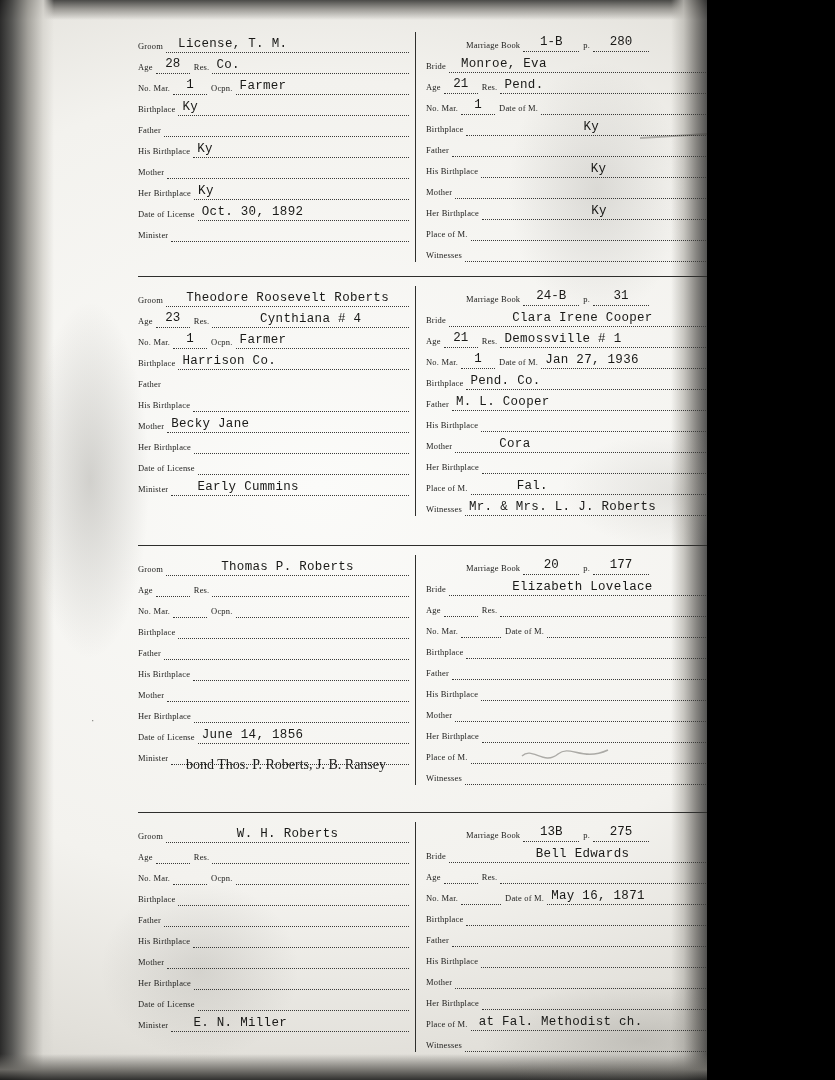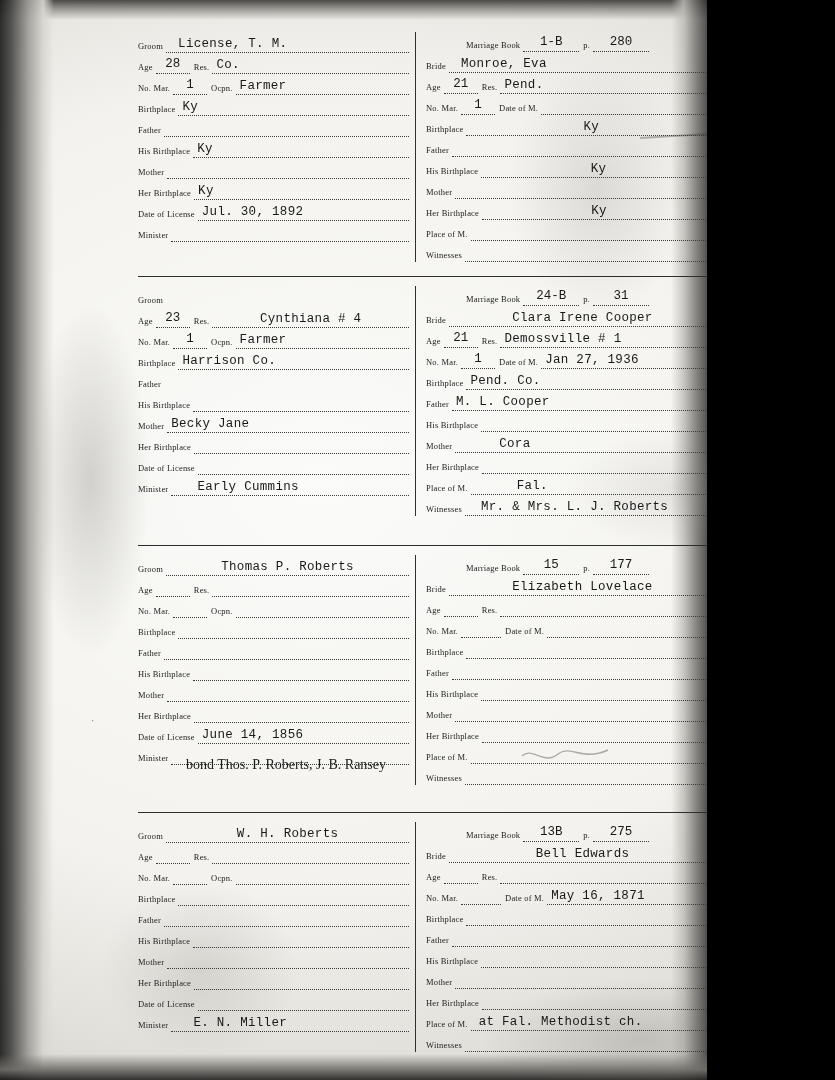--- a/index.html
+++ b/index.html
@@ -239,21 +239,21 @@
         </div>
         <div class="row">
           <span class="lbl">Her Birthplace</span>
           <span class="fill">
               <span class="val narrow">Ky</span>
             </span>
         </div>
         <div class="row">
           <span class="lbl">Date of License</span>
           <span class="fill">
-              <span class="val narrow">Jul. 30, 1892</span>
+              <span class="val narrow">Oct. 30, 1892</span>
             </span>
         </div>
         <div class="row">
           <span class="lbl">Minister</span>
           <span class="fill">
               <span class="val narrow"></span>
             </span>
         </div>
       </div>
       <div class="col-right">
@@ -338,20 +338,23 @@
       </div>
     </div>
   </div>
 
   <div class="card" style="top: 276px;">
     <div class="card-rule"></div>
     <div class="cols">
       <div class="col-left">
         <div class="row">
           <span class="lbl">Groom</span>
+          <span class="fill">
+              <span class="val c">Theodore Roosevelt Roberts</span>
+            </span>
         </div>
         <div class="row">
           <span class="lbl">Age</span>
           <span class="seg w34">
               <span class="val">23</span>
             </span>
           <span class="lbl">Res.</span>
           <span class="fill">
               <span class="val c">Cynthiana # 4</span>
             </span>
@@ -475,21 +478,21 @@
         </div>
         <div class="row">
           <span class="lbl">Place of M.</span>
           <span class="fill">
               <span class="val narrow" style="left:46px">Fal.</span>
             </span>
         </div>
         <div class="row">
           <span class="lbl">Witnesses</span>
           <span class="fill">
-              <span class="val narrow" style="left:16px">Mr. &amp; Mrs. L. J. Roberts</span>
+              <span class="val narrow" style="left:4px">Mr. &amp; Mrs. L. J. Roberts</span>
             </span>
         </div>
       </div>
     </div>
   </div>
 
   <div class="card" style="top: 545px;">
     <div class="card-rule"></div>
     <div class="cols">
       <div class="col-left">
@@ -559,21 +562,21 @@
           <span class="lbl">Minister</span>
           <span class="fill">
               <span class="val narrow"></span>
             </span>
         </div>
       </div>
       <div class="col-right">
         <div class="mb-head">
           <span class="lbl">Marriage Book</span>
           <span class="seg w56">
-              <span class="val">15</span>
+              <span class="val">20</span>
             </span>
           <span class="lbl">p.</span>
           <span class="seg w56">
               <span class="val">177</span>
             </span>
         </div>
         <div class="row">
           <span class="lbl">Bride</span>
           <span class="fill">
               <span class="val c">Elizabeth Lovelace</span>

